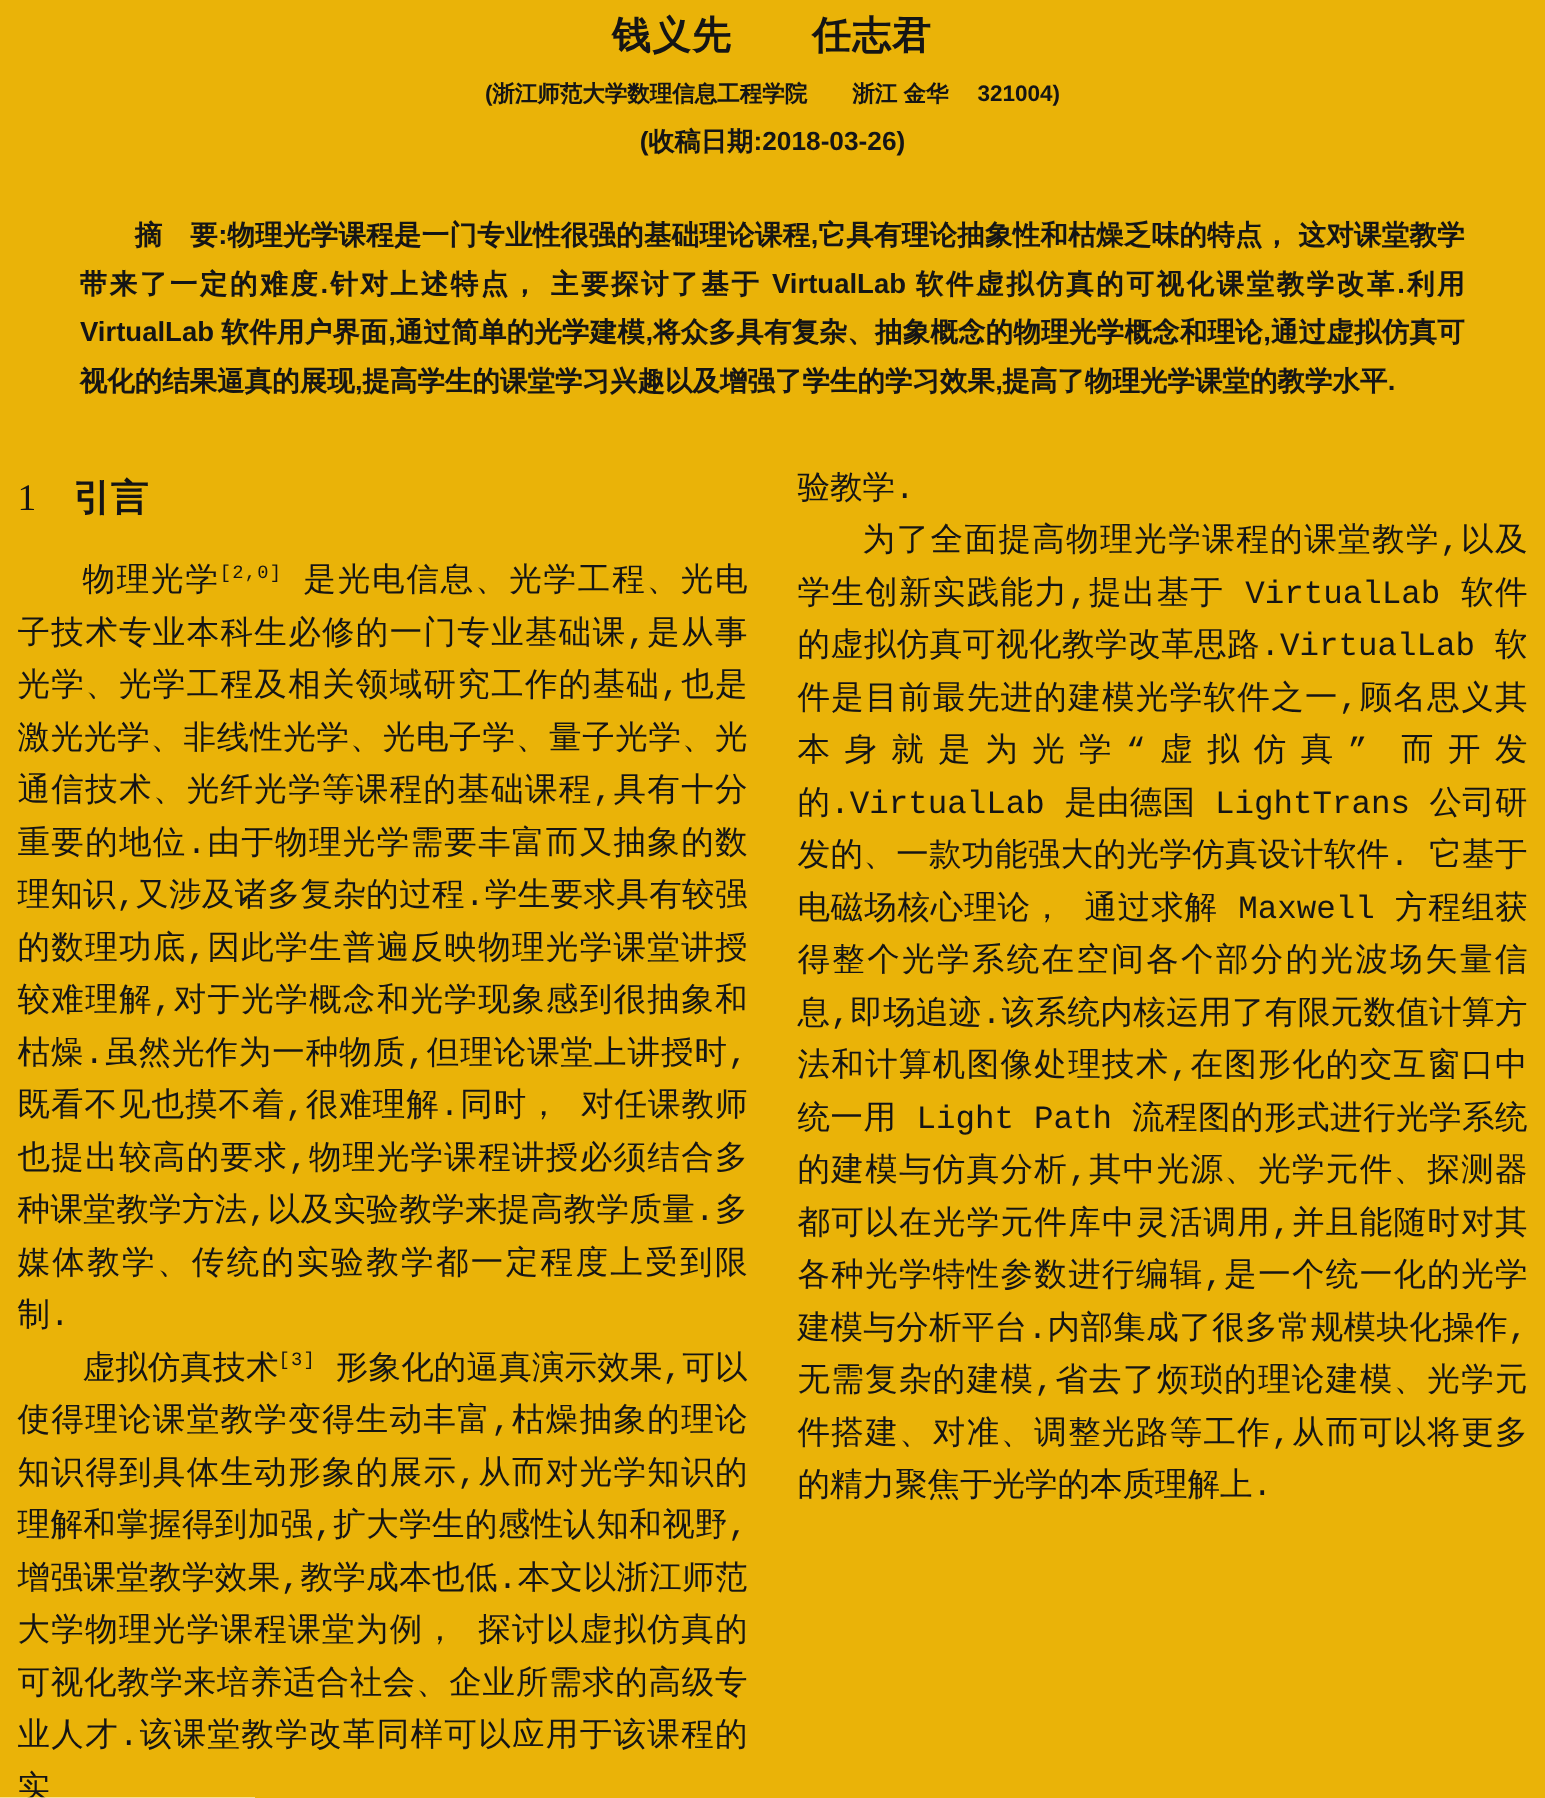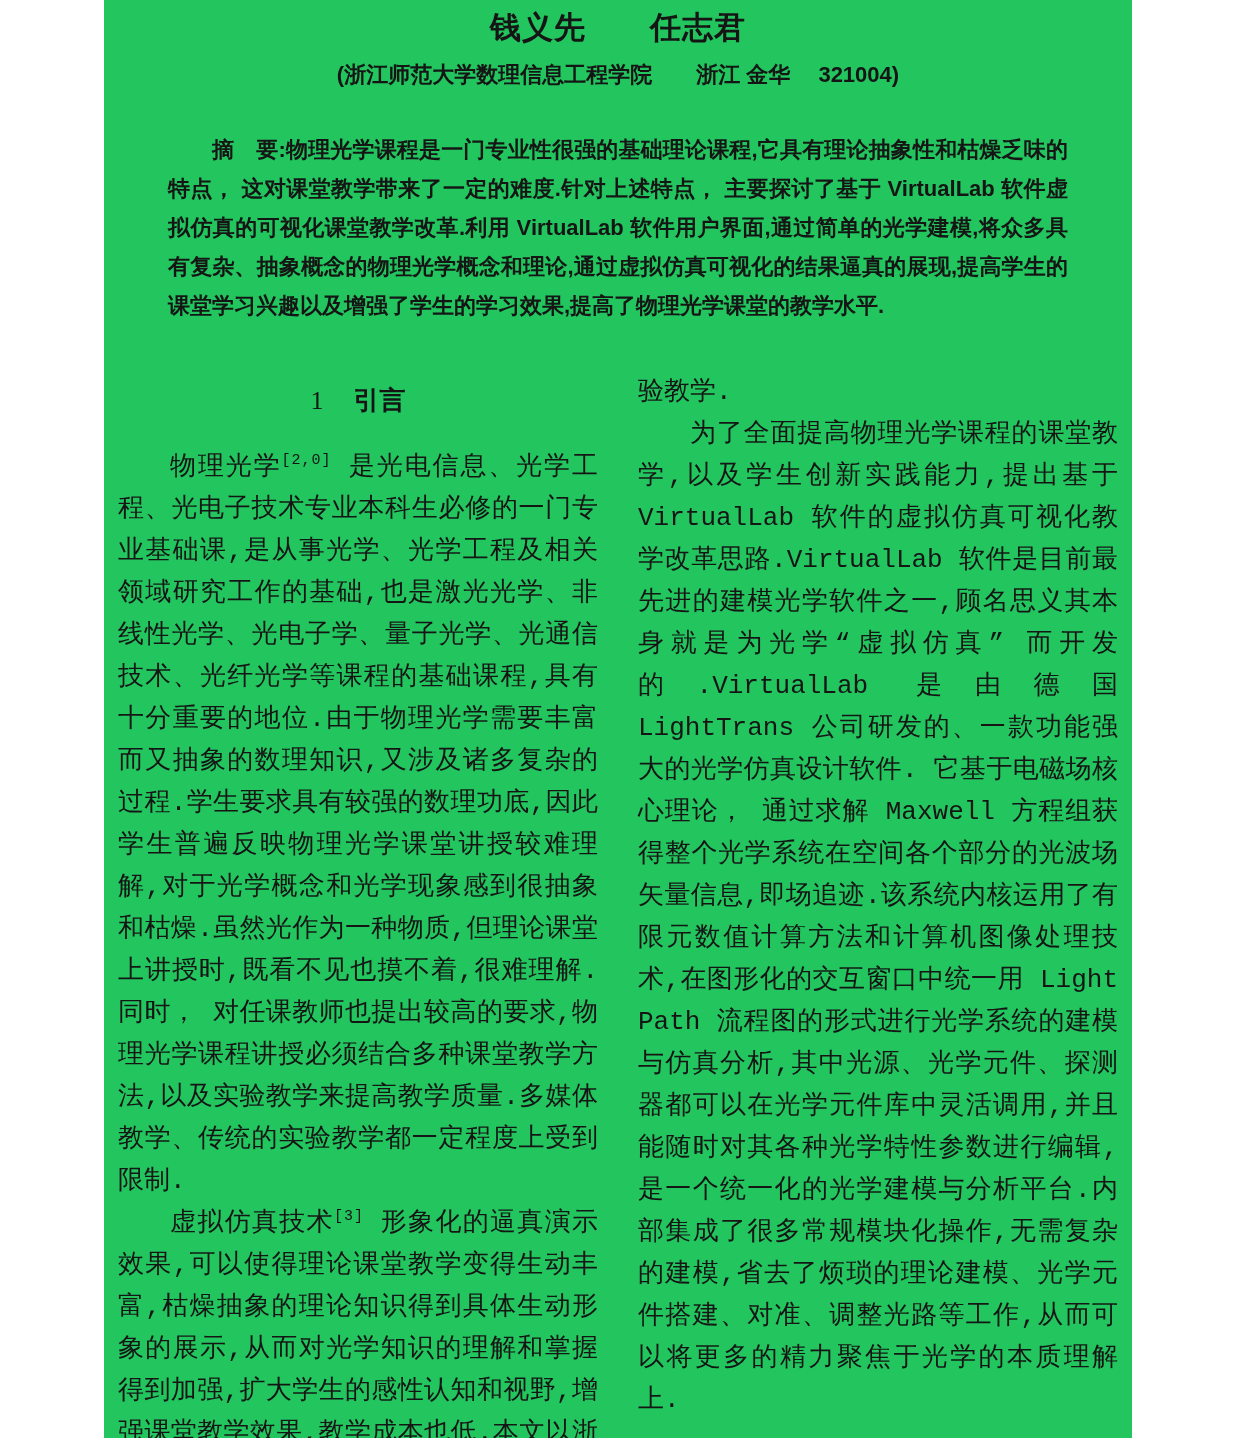--- a/index.html
+++ b/index.html
@@ -1,34 +1,34 @@
 <!DOCTYPE html>
 <html lang="zh"><head>
 <meta charset="utf-8">
 <style>
   html,body{margin:0;padding:0;background:#ffffff;}
   .page{
     position:relative;
-    width:1028px;height:1438px;
+    width:1236px;height:1438px;
     margin:0 auto;
-    background:#22c55e;
+    background:#eab308;
     color:#151515;
     overflow:hidden;
     font-family:"Liberation Serif", serif;
   }
   
   .header{text-align:center;padding-top:8px;}
   .authors{
     font-family:"Liberation Sans", sans-serif;
     font-weight:700;font-size:31px;line-height:40px;
     white-space:pre;letter-spacing:1px;
   }
   .affiliation{
     font-family:"Liberation Sans", sans-serif;
-    font-weight:600;font-size:22px;line-height:30px;
+    font-weight:600;font-size:18px;line-height:30px;
     margin-top:12px;white-space:pre;
   }
   .received{
     font-family:"Liberation Sans", sans-serif;
     font-weight:600;font-size:21px;line-height:28px;
     margin-top:10px;white-space:pre;
   }
   
   .abstract{
     margin:40px 64px 0 64px;
@@ -41,23 +41,22 @@
   .abstract p.kw{margin-top:0;}
   .ab-label{font-weight:700;}
   
   .columns{
     display:flex;gap:40px;
     margin:46px 14px 0 14px;
   }
   .col{width:584px;}
   .sec{
     font-family:"Liberation Sans", sans-serif;
-    font-weight:700;font-size:26px;line-height:34px;
+    font-weight:700;font-size:30px;line-height:34px;
     margin:0 0 28px 0;
-    text-align:center;
   }
   .sec .num{
     font-family:"Liberation Serif", serif;
     font-weight:400;margin-right:30px;
   }
   .sec.first{margin-top:12px;}
   .sec.mid{margin-top:26px;}
   .body-p{
     margin:0;
     font-size:26px;line-height:42px;
@@ -70,20 +69,21 @@
   }
 </style>
 </head>
 <body>
 
 <div class="page">
 
   <header class="header">
     <div class="authors">钱义先　　任志君</div>
     <div class="affiliation">(浙江师范大学数理信息工程学院　　浙江 金华　 321004)</div>
+    <div class="received">(收稿日期:2018-03-26)</div>
   </header>
 
   <section class="abstract">
     <p><span class="ab-label">摘　要:</span><span>物理光学课程是一门专业性很强的基础理论课程,它具有理论抽象性和枯燥乏味的特点， 这对课堂教学带来了一定的难度.针对上述特点， 主要探讨了基于 VirtualLab 软件虚拟仿真的可视化课堂教学改革.利用 VirtualLab 软件用户界面,通过简单的光学建模,将众多具有复杂、抽象概念的物理光学概念和理论,通过虚拟仿真可视化的结果逼真的展现,提高学生的课堂学习兴趣以及增强了学生的学习效果,提高了物理光学课堂的教学水平.</span></p>
   </section>
 
   <div class="columns">
 
     <div class="col">
       <h2 class="sec first"><span class="num">1</span><span>引言</span></h2>

